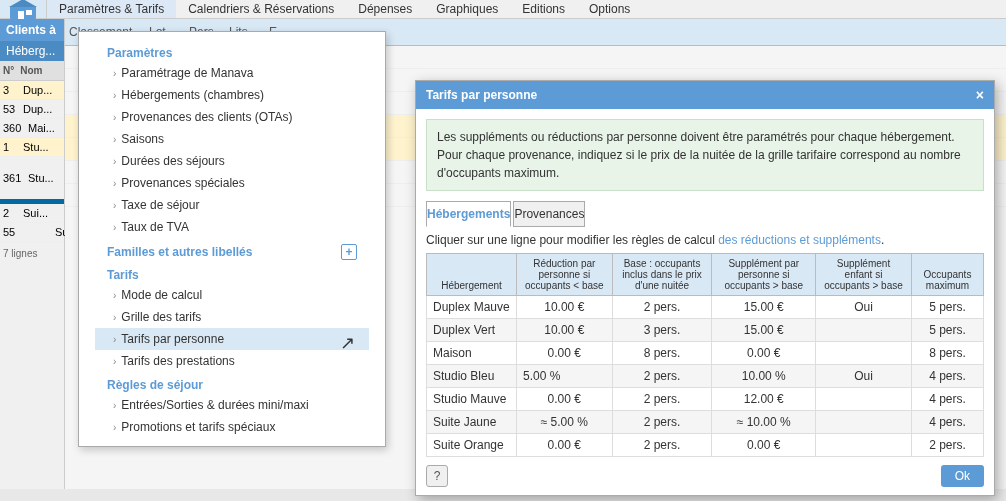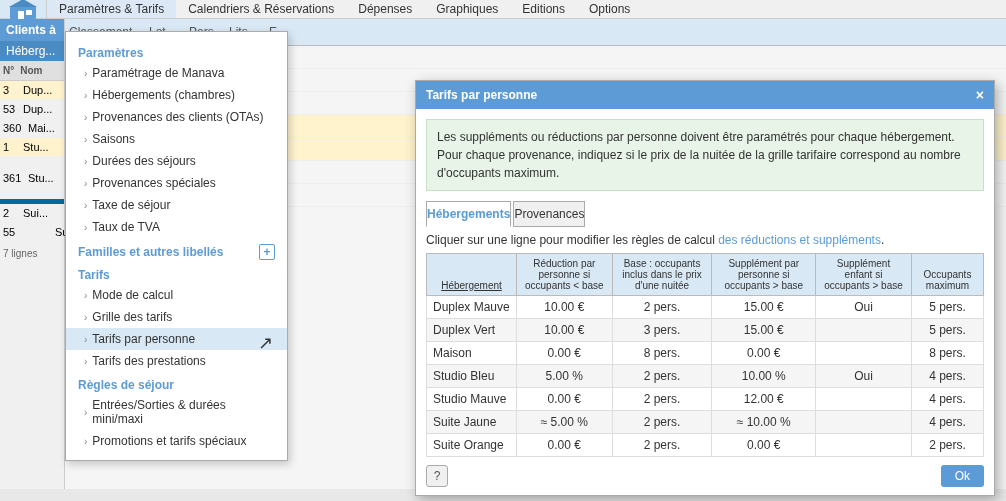--- a/index.html
+++ b/index.html
@@ -49,27 +49,27 @@
       background: #4a8bc4;
       color: white;
       padding: 3px 6px;
       font-size: 11px;
     }
 
     
     .dropdown-menu {
       position: absolute;
       top: 31px;
-      left: 65px;
-      width: 223px;
+      left: 78px;
+      width: 308px;
       background: white;
       border: 1px solid #aaa;
       box-shadow: 2px 3px 8px rgba(0,0,0,0.2);
       z-index: 100;
-      padding: 8px 0;
+      padding: 8px 16px;
     }
     .dropdown-section-title {
       padding: 6px 12px 2px 12px;
       font-weight: bold;
       color: #5c9bd6;
       font-size: 12px;
       display: flex;
       align-items: center;
       justify-content: space-between;
     }
@@ -179,21 +179,21 @@
       font-size: 10px;
       vertical-align: bottom;
     }
     .modal-table td {
       border: 1px solid #ddd;
       padding: 4px 6px;
       color: #333;
     }
     .modal-table tr:nth-child(even) td { background: #f5f5f5; }
     .modal-table tr:nth-child(odd) td { background: white; }
-    .modal-table .col-heberg { width: 90px; text-decoration: underline; }
+    .modal-table .col-heberg { width: 90px; }
     .modal-footer {
       display: flex;
       align-items: center;
       justify-content: space-between;
       padding: 8px 10px;
     }
     .btn-question {
       width: 22px;
       height: 22px;
       border: 1px solid #aaa;
@@ -476,21 +476,21 @@
         <tr>
       <td>Maison</td>
       <td style="text-align:center;">0.00 €</td>
       <td style="text-align:center;">8 pers.</td>
       <td style="text-align:center;">0.00 €</td>
       <td style="text-align:center;"></td>
       <td style="text-align:center;">8 pers.</td>
     </tr>
         <tr>
       <td>Studio Bleu</td>
-      <td style="text-align:center;">5.00 %</td>
+      <td style="">5.00 %</td>
       <td style="text-align:center;">2 pers.</td>
       <td style="text-align:center;">10.00 %</td>
       <td style="text-align:center;">Oui</td>
       <td style="text-align:center;">4 pers.</td>
     </tr>
         <tr>
       <td>Studio Mauve</td>
       <td style="text-align:center;">0.00 €</td>
       <td style="text-align:center;">2 pers.</td>
       <td style="text-align:center;">12.00 €</td>

